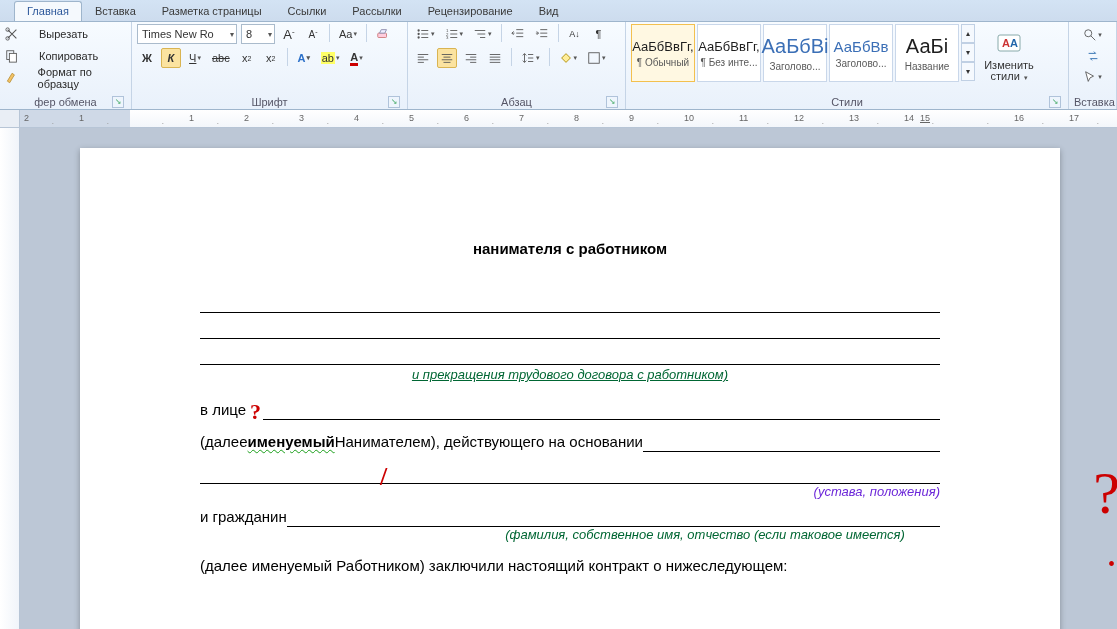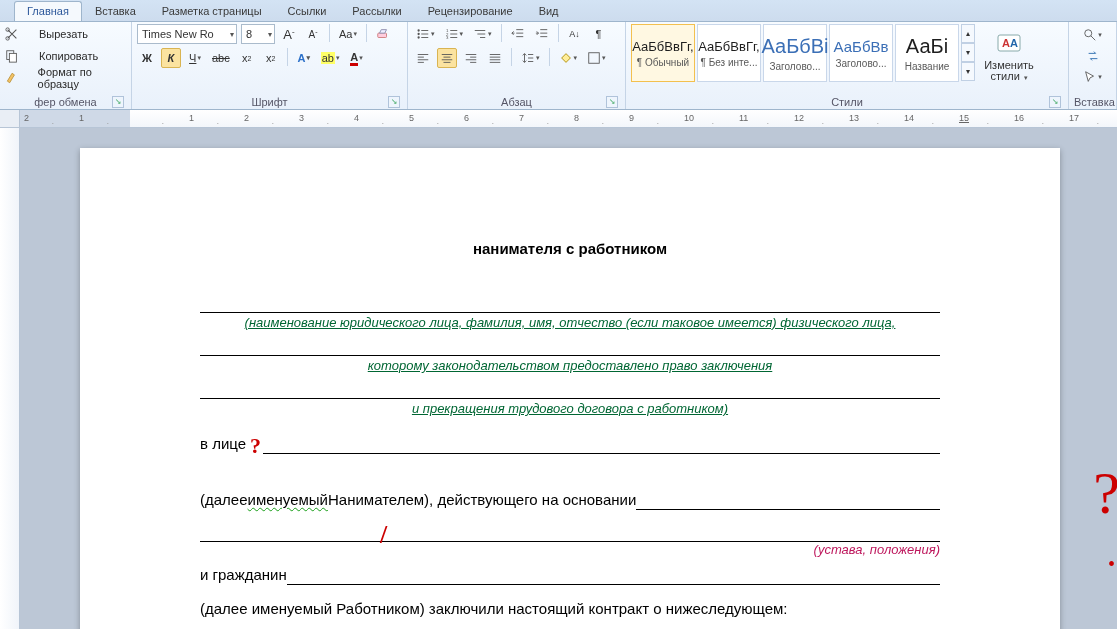--- a/index.html
+++ b/index.html
@@ -57,21 +57,21 @@
   .form-line { border-bottom:1px solid #000; margin-top:30px; height:14px; }
   .hint { text-align:center; font-style:italic; font-size:13px; color:#006633; margin-top:2px; }
   .hint .ul { text-decoration:underline; }
   .para { margin-top:16px; font-size:15px; line-height:20px; }
   .para .uline { display:inline-block; border-bottom:1px solid #000; min-width:10px;}
   .red-mark { color:#c00; font-family:cursive; font-size:22px; font-weight:bold; }
   .hint-row { display:flex; }
   .hint-row .pad { flex:0 0 auto; }
   .hint-row .txt { flex:1; text-align:center; font-style:italic; font-size:13px; color:#006633; }
   .hand { position:absolute; color:#c00; font-family:cursive; }
-  .wave { text-decoration: underline wavy #1a9e1a 1px; text-underline-offset:2px; }
+  .wave { text-decoration: underline wavy #1a9e1a 1px; text-underline-offset:2px;font-weight:bold; }
 </style>
 </head>
 <body>
 
 <div class="tabs">
   <div class="tab active">Главная</div>
   <div class="tab">Вставка</div>
   <div class="tab">Разметка страницы</div>
   <div class="tab">Ссылки</div>
   <div class="tab">Рассылки</div>
@@ -360,70 +360,72 @@
       <span class="maj" style="left: 664px;">10</span>
       <span class="dot" style="left: 691.5px;">·</span>
       <span class="maj" style="left: 719px;">11</span>
       <span class="dot" style="left: 746.5px;">·</span>
       <span class="maj" style="left: 774px;">12</span>
       <span class="dot" style="left: 801.5px;">·</span>
       <span class="maj" style="left: 829px;">13</span>
       <span class="dot" style="left: 856.5px;">·</span>
       <span class="maj" style="left: 884px;">14</span>
       <span class="dot" style="left: 911.5px;">·</span>
-      <span class="maj" style="left: 939px; text-decoration: underline;">15</span>
+      <span class="maj" style="left: 900px; text-decoration: underline;">15</span>
       <span class="dot" style="left: 966.5px;">·</span>
       <span class="maj" style="left: 994px; text-align: center;">16</span>
       <span class="dot" style="left: 1021.5px;">·</span>
       <span class="maj" style="left: 1049px;">17</span>
       <span class="dot" style="left: 1076.5px;">·</span>
     </div>
 </div>
 
 <div class="workspace">
   <div class="vruler"></div>
   <div class="canvas">
     <div class="page">
 
       <div class="doc-sub">нанимателя с работником</div>
 
       <div class="form-line" style="margin-top:42px"></div>
-      <div class="hint"><span class="ul">(наименование юридического лица, фамилия, имя, отчество (если таковое имеется) физического лица,</span></div>
 
       <div class="form-line" style="margin-top:12px"></div>
-      <div class="hint"><span class="ul">которому законодательством предоставлено право заключения</span></div>
 
       <div class="form-line" style="margin-top:12px"></div>
       <div class="hint"><span class="ul">и прекращения трудового договора с работником)</span></div>
 
       <div class="para" style="display:flex;align-items:flex-end;margin-top:18px">
         <span>в лице</span>
         <span class="red-mark hand" style="position:static;margin:0 2px -2px 4px">?</span>
         <span class="uline" style="flex:1"></span>
       </div>
 
-      <div class="para" style="display:flex;align-items:flex-end;margin-top:36px">
+      <div class="para" style="display:flex;align-items:flex-end;margin-top:12px">
         <span>(далее </span>
           <span class="wave">именуемый</span>
           <span> Нанимателем), действующего на основании </span>
         <span class="uline" style="flex:1"></span>
       </div>
 
       <div class="form-line" style="margin-top:18px;position:relative">
         <span class="red-mark hand" style="position:absolute;left:180px;top:-8px;font-size:26px">/</span>
       </div>
       <div class="hint-row">
           <span class="pad" style="flex:1"></span>
-          <span style="font-style:italic;font-size:13px;color:#be185d"><span class="ul">(устава, положения)</span></span>
+          <span style="font-style:italic;font-size:13px;color:#6d28d9"><span class="ul">(устава, положения)</span></span>
         </div>
 
       <div class="para" style="display:flex;align-items:flex-end;margin-top:8px">
         <span>и   гражданин </span>
         <span class="uline" style="flex:1"></span>
       </div>
+      <div class="hint-row">
+          <span class="pad" style="width:270px"></span>
+          <span class="txt"><span class="ul">(фамилия, собственное имя, отчество (если таковое имеется)</span></span>
+        </div>
 
       <div class="para" style="margin-top:14px">(далее именуемый Работником) заключили настоящий контракт о нижеследующем:</div>
 
       <div class="hand" style="right:-60px;top:320px;font-size:60px;line-height:50px">?</div>
       <div class="hand" style="right:-55px;top:405px;font-size:20px">•</div>
     </div>
   </div>
 </div>
 
 </body></html>

